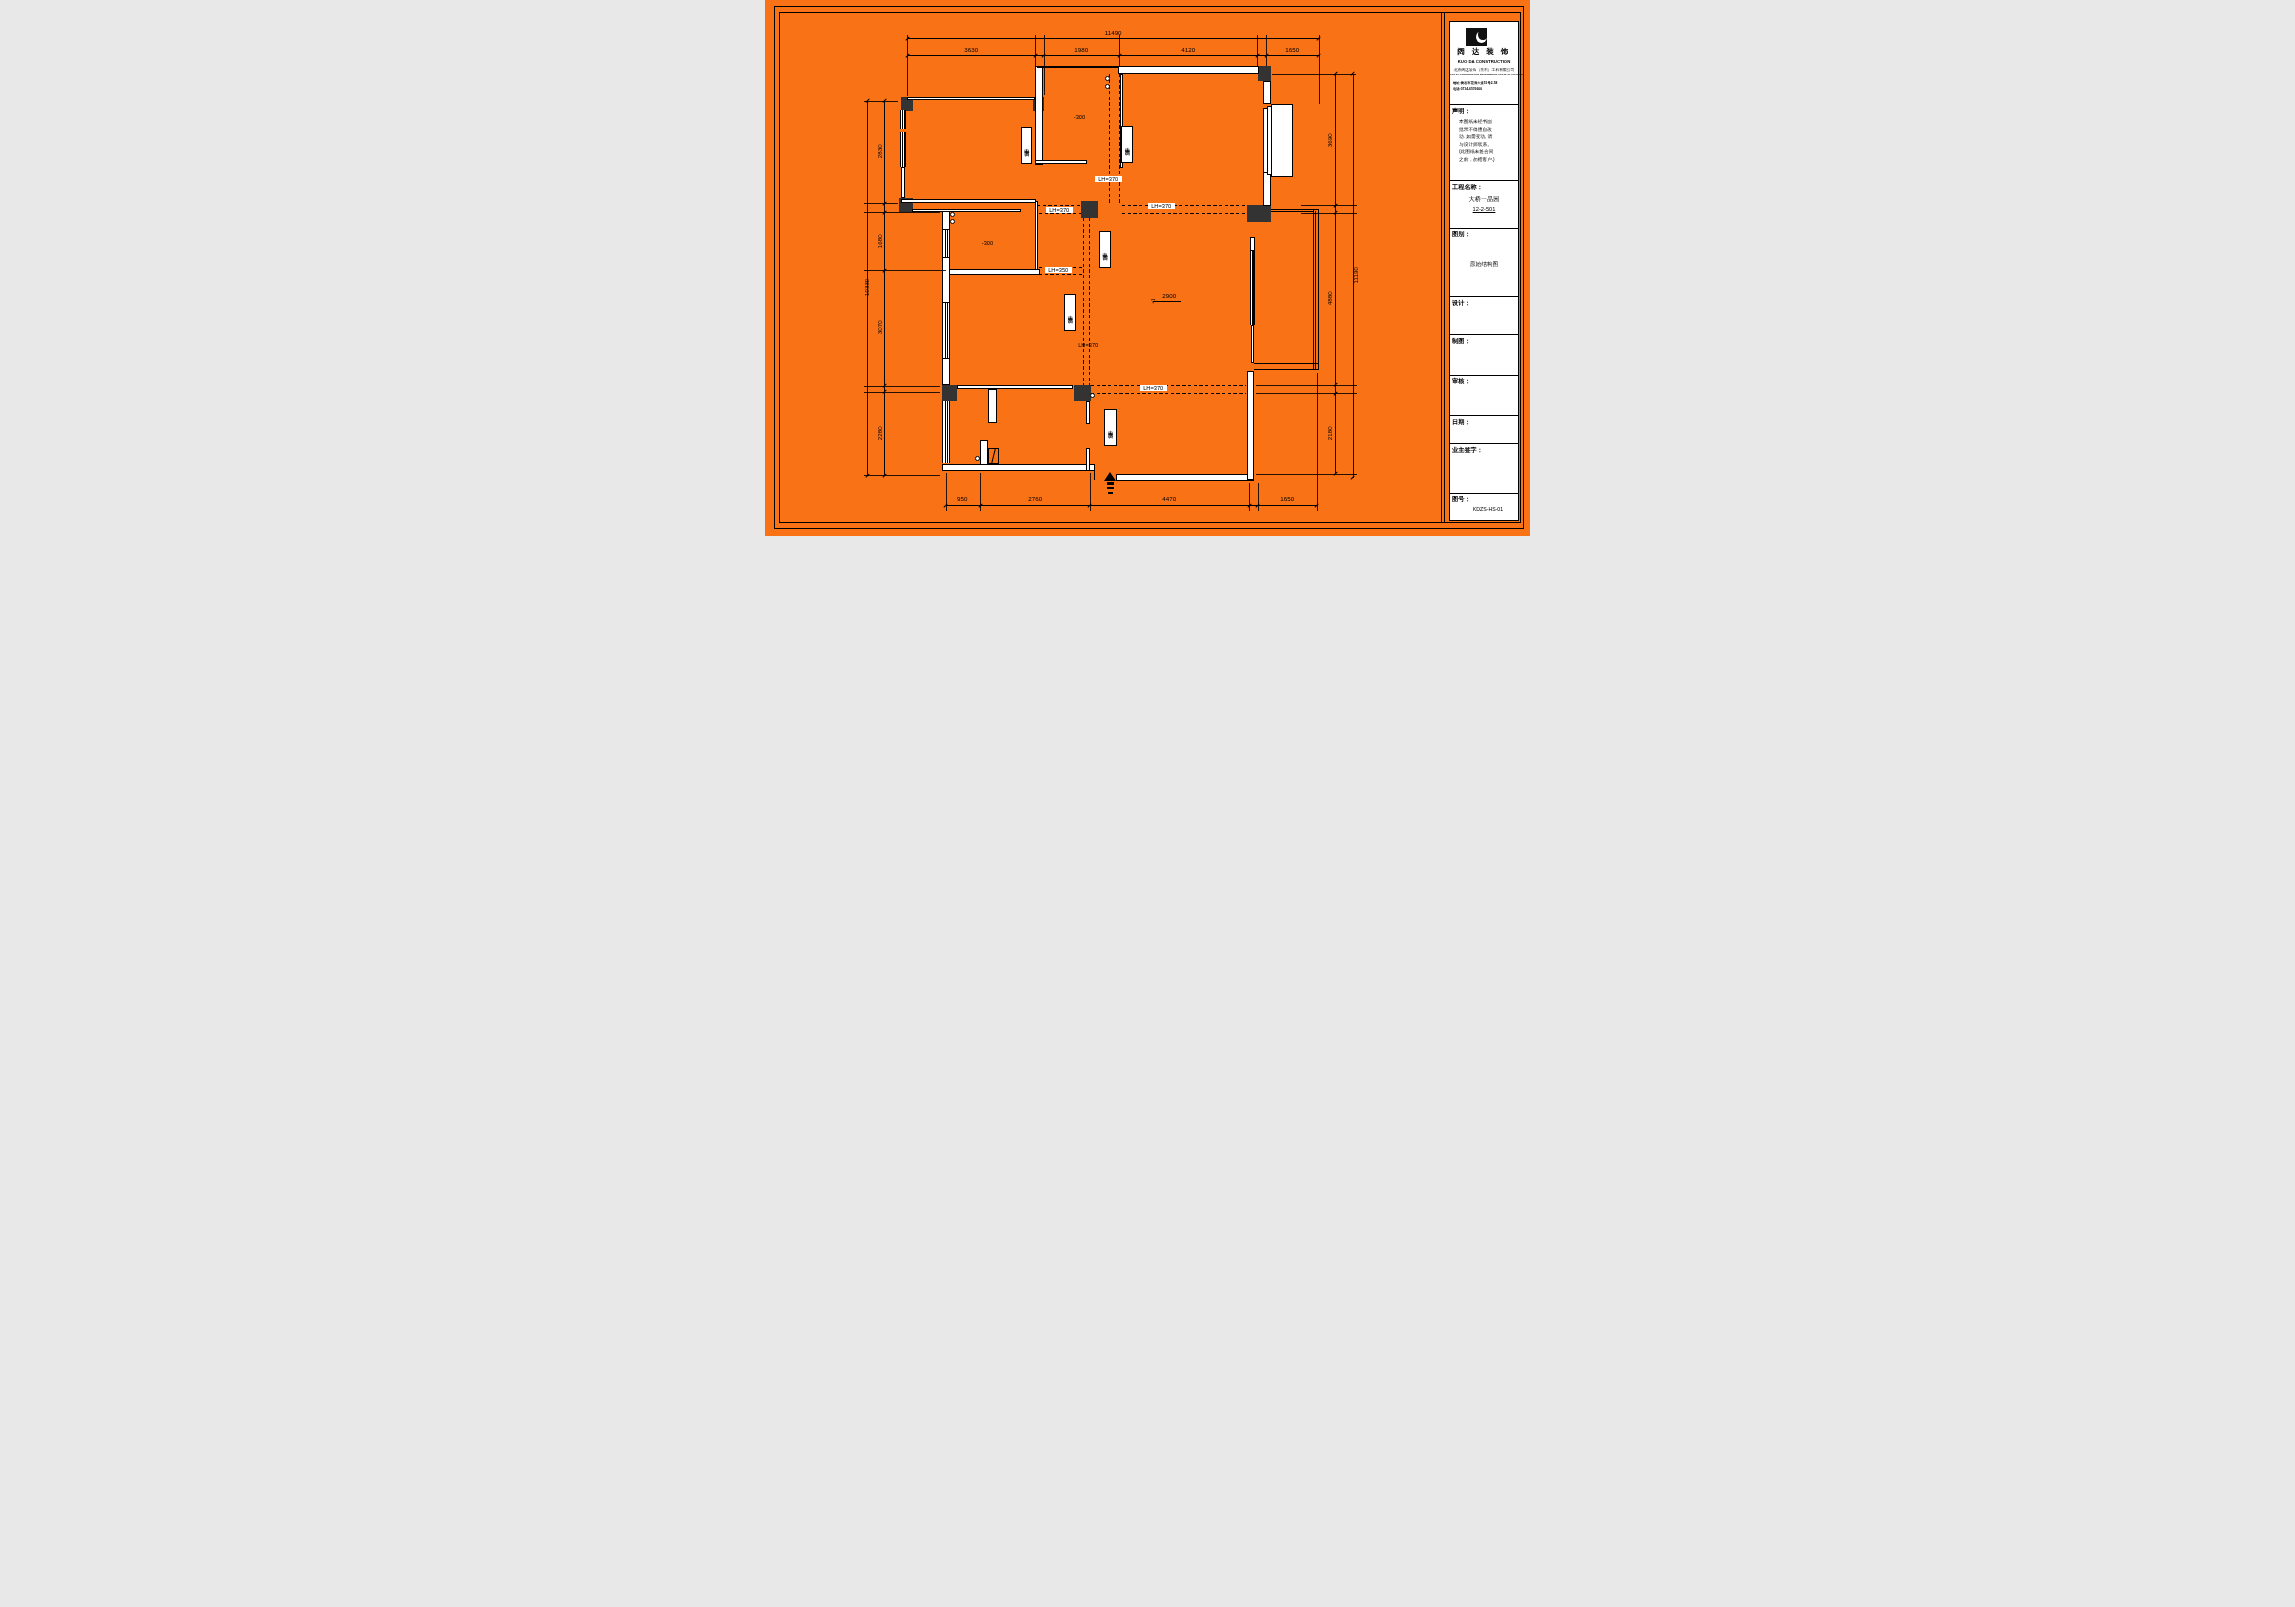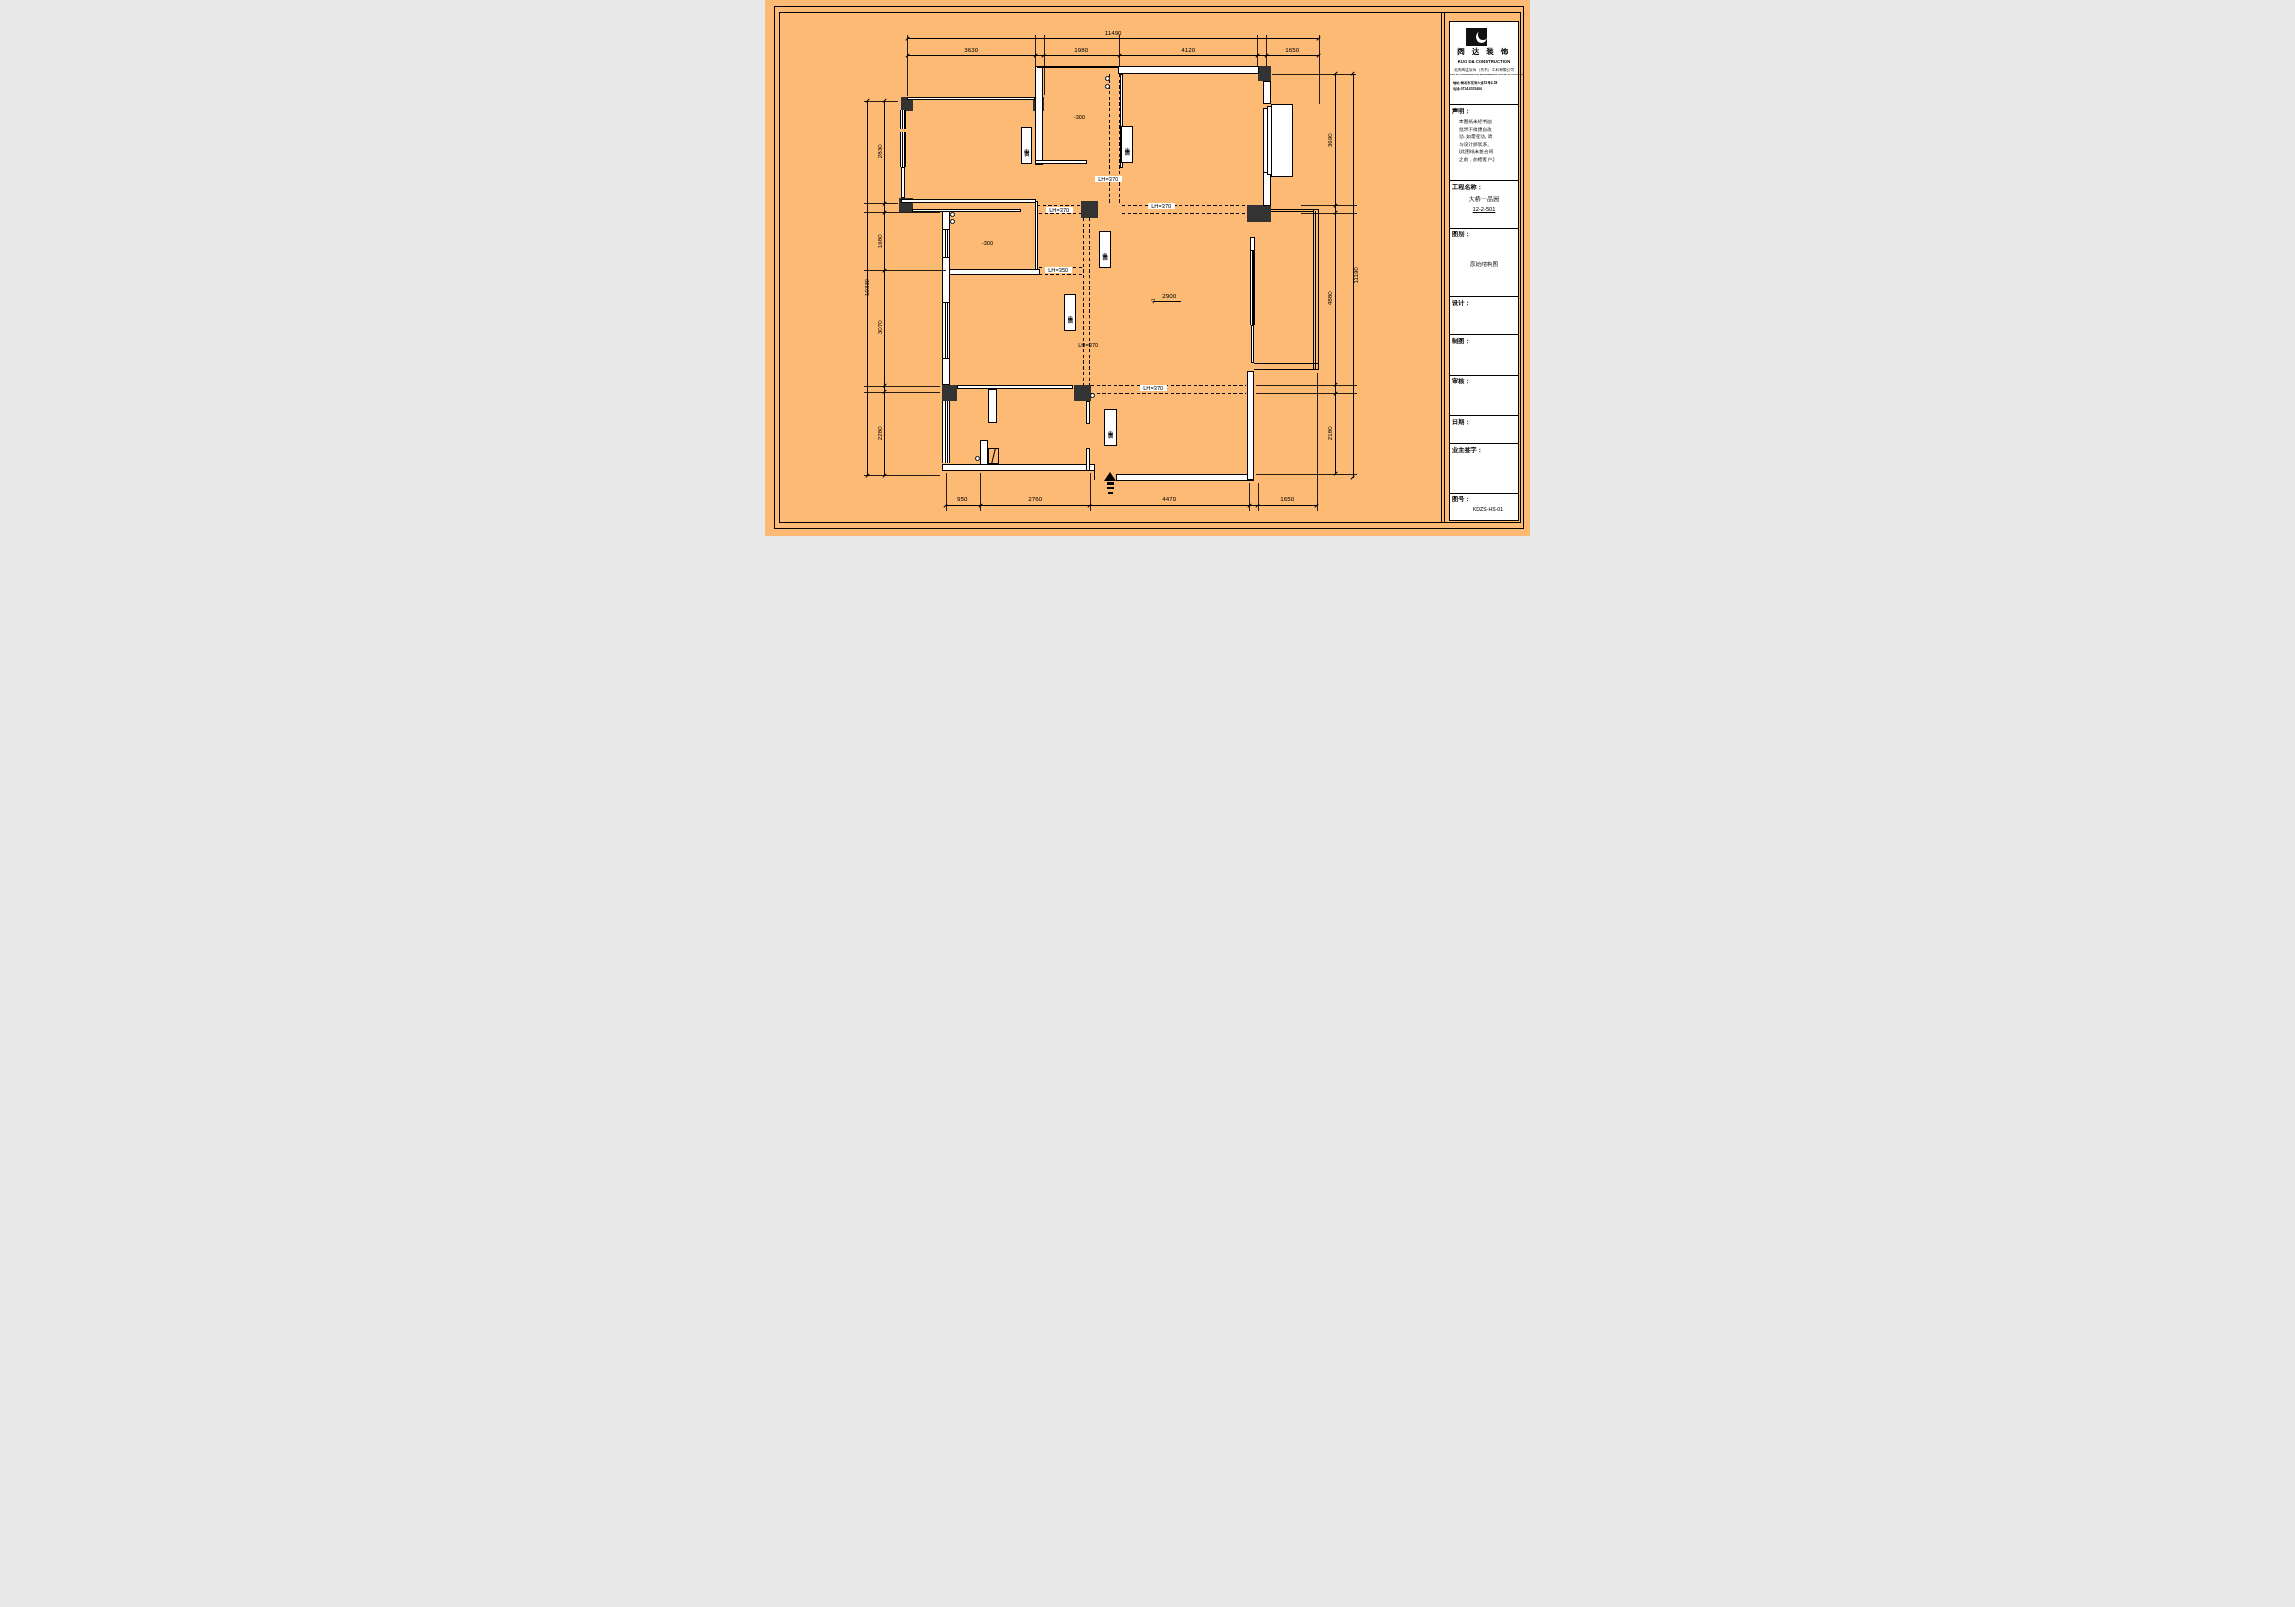--- a/index.html
+++ b/index.html
@@ -1,16 +1,16 @@
 <!DOCTYPE html>
 <html style="font-size:7.6px"><head>
 <meta charset="utf-8">
 <style>
   html,body{margin:0;padding:0;background:#e8e8e8;font-family:"Liberation Sans",sans-serif;}
-  #sheet{position:relative;width:765px;height:536px;background:#fdba74;margin:0 auto;overflow:hidden;color:#000;}
+  #sheet{position:relative;width:765px;height:536px;background:#f97316;margin:0 auto;overflow:hidden;color:#000;}
   .abs{position:absolute;}
   
   .lh{position:absolute;background:#000;height:0.5px;}
   .lv{position:absolute;background:#000;width:0.5px;}
   .wall{position:absolute;background:#fff;border:0.5px solid #000;box-sizing:border-box;}
   .col{position:absolute;background:#333;}
   .dh{position:absolute;height:0.5px;background:repeating-linear-gradient(90deg,#000 0 3.3px,transparent 3.3px 5.7px);}
   .dv{position:absolute;width:0.5px;background:repeating-linear-gradient(180deg,#000 0 3.3px,transparent 3.3px 5.7px);}
   .win-v{position:absolute;border-left:0.5px solid #000;border-right:0.5px solid #000;box-sizing:border-box;background:#fff;}
   .win-v:before,.win-v:after{content:"";position:absolute;top:0;bottom:0;width:0.5px;background:#000;}

